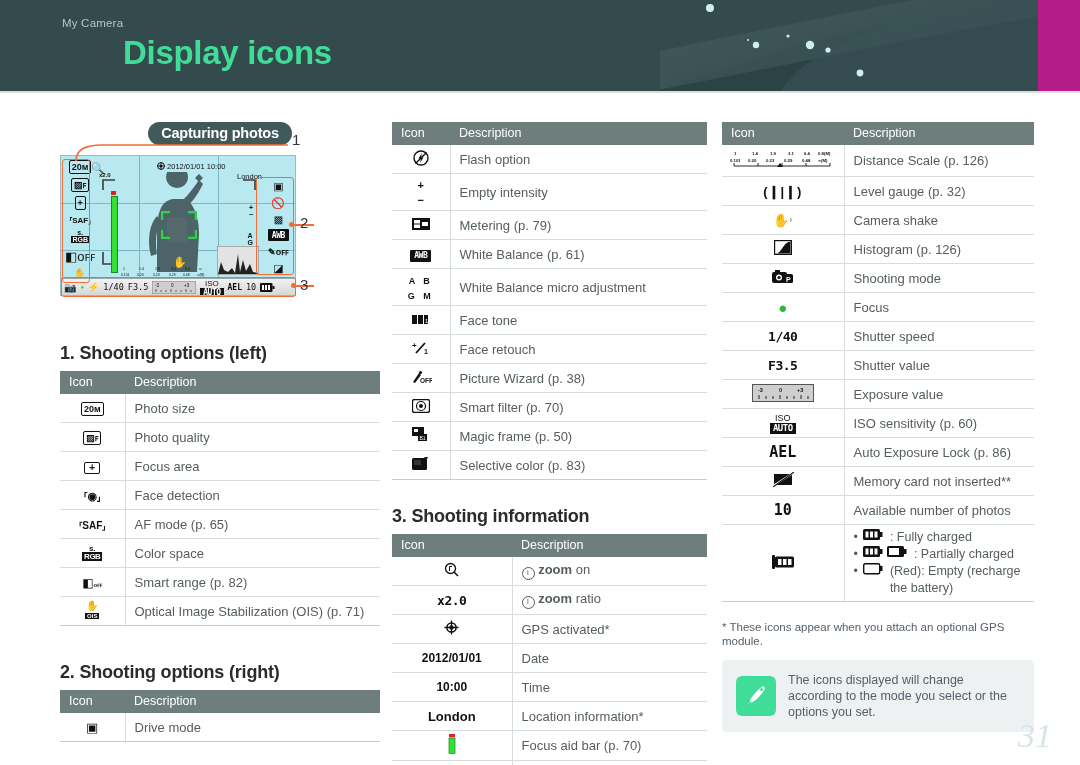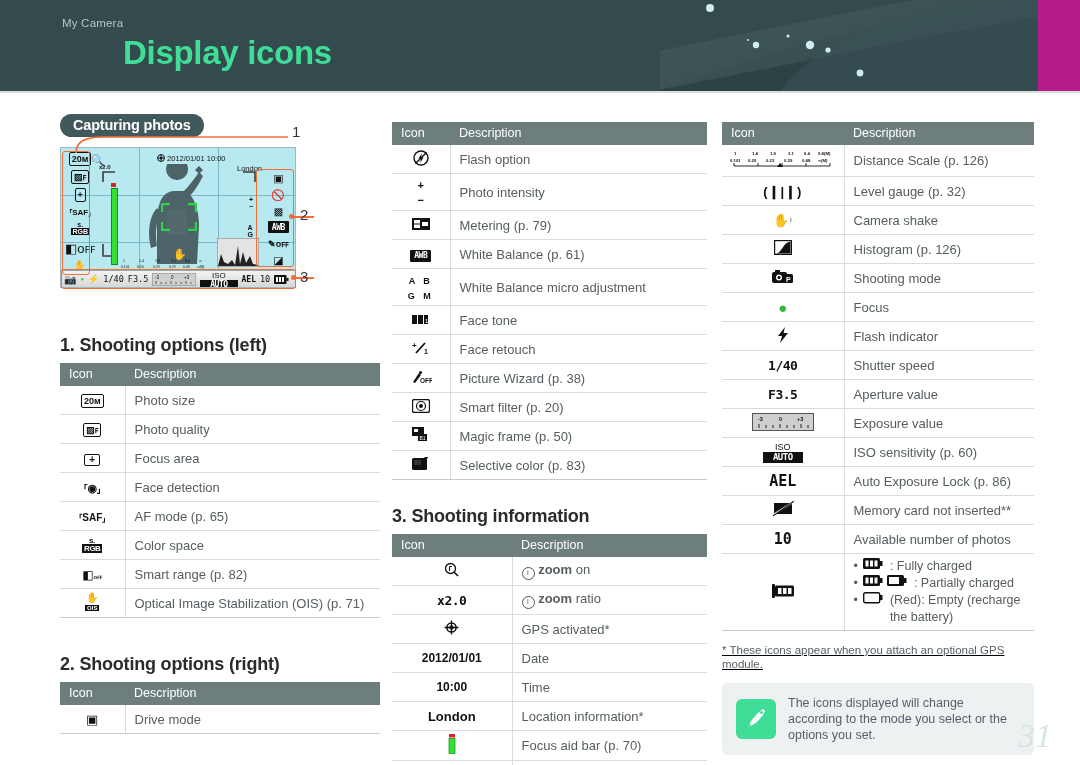--- a/index.html
+++ b/index.html
@@ -71,21 +71,21 @@
   .mono{font-family:"DejaVu Sans Mono", monospace;}
   .bigmono{font-family:"DejaVu Sans Mono", monospace;font-weight:bold;font-size:14px;color:#111;letter-spacing:-.5px;}
   .plusminus{font-size:11px;font-weight:bold;line-height:9px;color:#111;}
   .abgm{font-size:9px;font-weight:bold;line-height:9px;color:#111;letter-spacing:3px;}
   .whitebal{
     display:inline-block;background:#111;color:#fff;font-size:8px;font-weight:bold;
     padding:1.5px 4px;border-radius:1px;letter-spacing:-.4px;font-family:"DejaVu Sans Mono",monospace;
   }
   .isobox{display:inline-block;text-align:center;line-height:8px;}
   .isobox .t{font-size:8px;font-weight:normal;color:#111;}
-  .isobox .b{display:block;background:#111;color:#fff;font-size:8px;font-weight:bold;padding:1px 10px;letter-spacing:-.5px;font-family:"DejaVu Sans Mono",monospace;}
+  .isobox .b{display:block;background:#111;color:#fff;font-size:8px;font-weight:bold;padding:1px 3px;letter-spacing:-.5px;font-family:"DejaVu Sans Mono",monospace;}
 
   
   .camwrap{position:relative;width:258px;height:160px;margin-top:10px;}
   .camscreen{
     position:absolute;left:0;top:0;width:236px;height:141px;
     background:#b8e8f0;border:1px solid #9bb9bf;box-sizing:border-box;overflow:hidden;
   }
   .grid-v{position:absolute;top:0;bottom:0;width:1px;background:#79b9c6;}
   .grid-h{position:absolute;left:0;right:0;height:1px;background:#79b9c6;}
   .cam-bottombar{
@@ -146,21 +146,21 @@
   </svg>
   <div class="hdr-magenta"></div>
   <div class="hdr-breadcrumb">My Camera</div>
   <div class="hdr-title">Display icons</div>
 </div>
 <div class="hdr-underline"></div>
 
 <div class="col col-left" style="top:112px;">
 
 
-  <div style="margin-top:2px;">
+  <div style="margin-top:10px;text-align:center;">
     <span class="pill">Capturing photos</span>
   </div>
 
   <div class="camwrap">
 
     <div class="camscreen">
       <div class="grid-v" style="left:78px;"></div>
       <div class="grid-v" style="left:157px;"></div>
       <div class="grid-h" style="top:47px;"></div>
       <div class="grid-h" style="top:94px;"></div>
@@ -391,21 +391,21 @@
         <svg width="16" height="16">
               <circle cx="8" cy="8" r="7" fill="none" stroke="#111" stroke-width="1.4"></circle>
               <path d="M9,3 L5.5,8.5 L8,8.5 L7,13 L10.5,7.5 L8,7.5 Z" fill="#111"></path>
               <line x1="2.5" y1="13.5" x2="13.5" y2="2.5" stroke="#111" stroke-width="1.4"></line>
             </svg>
       </td>
       <td>Flash option</td>
     </tr>
     <tr>
       <td class="ic"><span class="plusminus">+<br>−</span></td>
-      <td>Photo intensity</td>
+      <td>Empty intensity</td>
     </tr>
     <tr>
       <td class="ic">
         <svg width="18" height="12">
               <rect x="0" y="0" width="18" height="12" fill="#111"></rect>
               <rect x="2" y="2" width="6" height="3.5" fill="#fff"></rect>
               <rect x="2" y="6.5" width="6" height="3.5" fill="#fff"></rect>
               <rect x="10" y="4" width="6" height="4" fill="#fff"></rect>
             </svg>
       </td>
@@ -451,21 +451,21 @@
       <td>Picture Wizard (p. 38)</td>
     </tr>
     <tr>
       <td class="ic">
         <svg width="18" height="14">
               <rect x="0.5" y="0.5" width="17" height="13" rx="2" fill="none" stroke="#111" stroke-width="1.3"></rect>
               <circle cx="9" cy="7" r="4.5" fill="none" stroke="#111" stroke-width="1.2"></circle>
               <circle cx="9" cy="7" r="2" fill="#111"></circle>
             </svg>
       </td>
-      <td>Smart filter (p. 20)</td>
+      <td>Smart filter (p. 70)</td>
     </tr>
     <tr>
       <td class="ic">
         <svg width="18" height="15">
               <rect x="0" y="0" width="12" height="9" fill="#111"></rect>
               <rect x="2" y="2" width="4" height="3" fill="#fff"></rect>
               <rect x="6" y="7" width="9" height="7" fill="#111"></rect>
               <text x="7.5" y="13" font-size="5" fill="#fff">B1</text>
             </svg>
       </td>
@@ -633,34 +633,26 @@
               <text x="14" y="12.5" font-size="7" font-weight="bold" fill="#fff">P</text>
             </svg>
       </td>
       <td>Shooting mode</td>
     </tr>
     <tr>
       <td class="ic" style="color:#2fb83a;font-size:15px;">●</td>
       <td>Focus</td>
     </tr>
     <tr>
-      <td class="ic">
-        <svg width="12" height="16">
-              <path d="M8,0 L1,9 L5,9 L3,16 L11,6 L6.5,6 Z" fill="#111"></path>
-            </svg>
-      </td>
-      <td>Flash indicator</td>
-    </tr>
-    <tr>
       <td class="ic bigmono">1/40</td>
       <td>Shutter speed</td>
     </tr>
     <tr>
       <td class="ic bigmono">F3.5</td>
-      <td>Aperture value</td>
+      <td>Shutter value</td>
     </tr>
     <tr>
       <td class="ic">
         <svg width="62" height="18">
           <rect x="0.5" y="0.5" width="61" height="17" fill="#cfcfcf" stroke="#555" stroke-width="1"></rect>
           <text x="6" y="8" font-size="5.5" font-weight="bold" fill="#111">-3</text>
           <text x="27" y="8" font-size="5.5" font-weight="bold" fill="#111">0</text>
           <text x="45" y="8" font-size="5.5" font-weight="bold" fill="#111">+3</text>
           <g stroke="#111" stroke-width=".9">
                 <path d="M7,11 L7,15 M14,12 L14,15 M21,12 L21,15 M28,11 L28,15 M35,12 L35,15 M42,12 L42,15 M49,11 L49,15 M56,12 L56,15"></path>
@@ -743,21 +735,21 @@
                     <rect x="17" y="3" width="2.5" height="5" fill="#111"></rect>
                   </svg></span>
             <span> (Red): Empty (recharge the battery)</span>
               </li>
         </ul>
       </td>
     </tr>
   </tbody>
     </table>
 
-  <div style="margin-top:12px;text-decoration:underline;">
+  <div style="margin-top:18px;">
     <p class="footnote">* These icons appear when you attach an optional GPS module.</p>
   </div>
 
   <div class="tipbox">
     <div class="tipicon">
       <svg width="26" height="26" viewBox="0 0 26 26">
         <path d="M20,3 C14,7 8,14 5,21 C12,19 19,12 22,5 Z" fill="#ffffff"></path>
         <circle cx="18.5" cy="6.5" r="1.5" fill="#3fdd98"></circle>
         <circle cx="6.5" cy="19.5" r="1.3" fill="#3fdd98"></circle>
       </svg>

